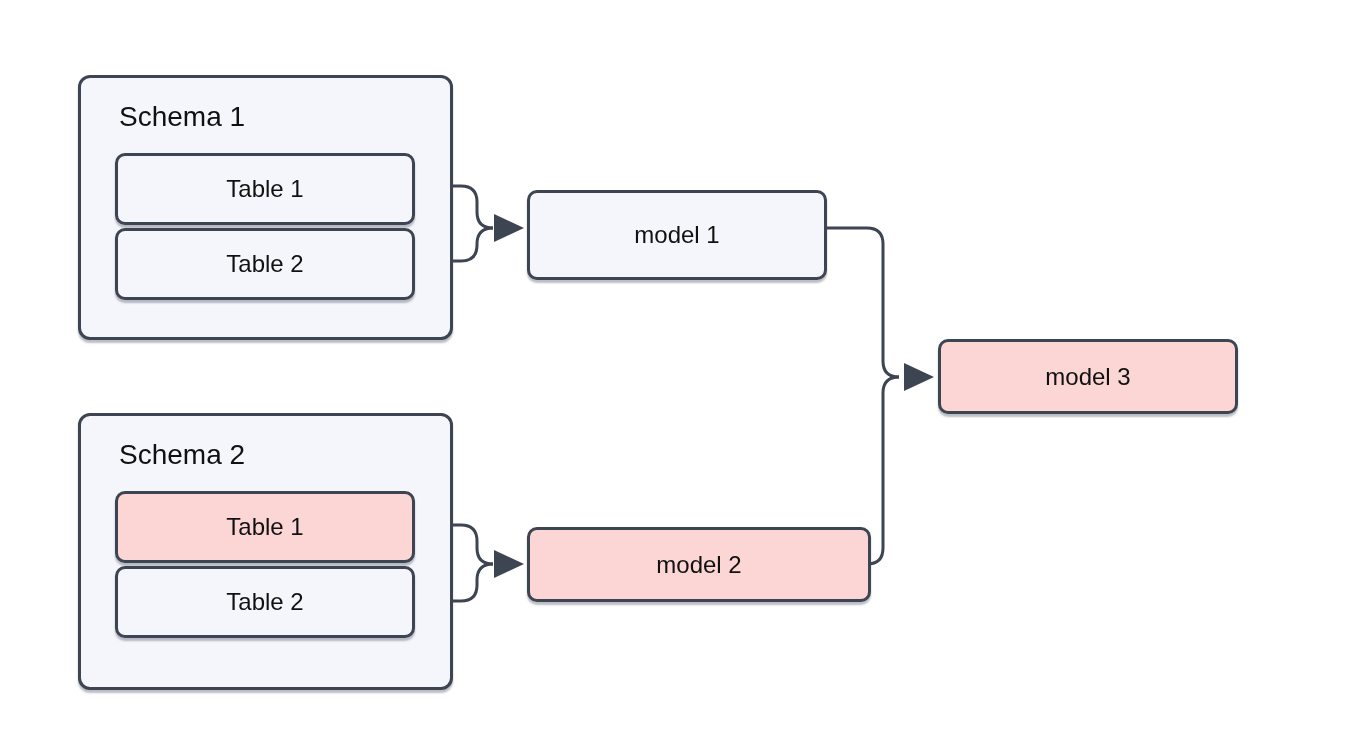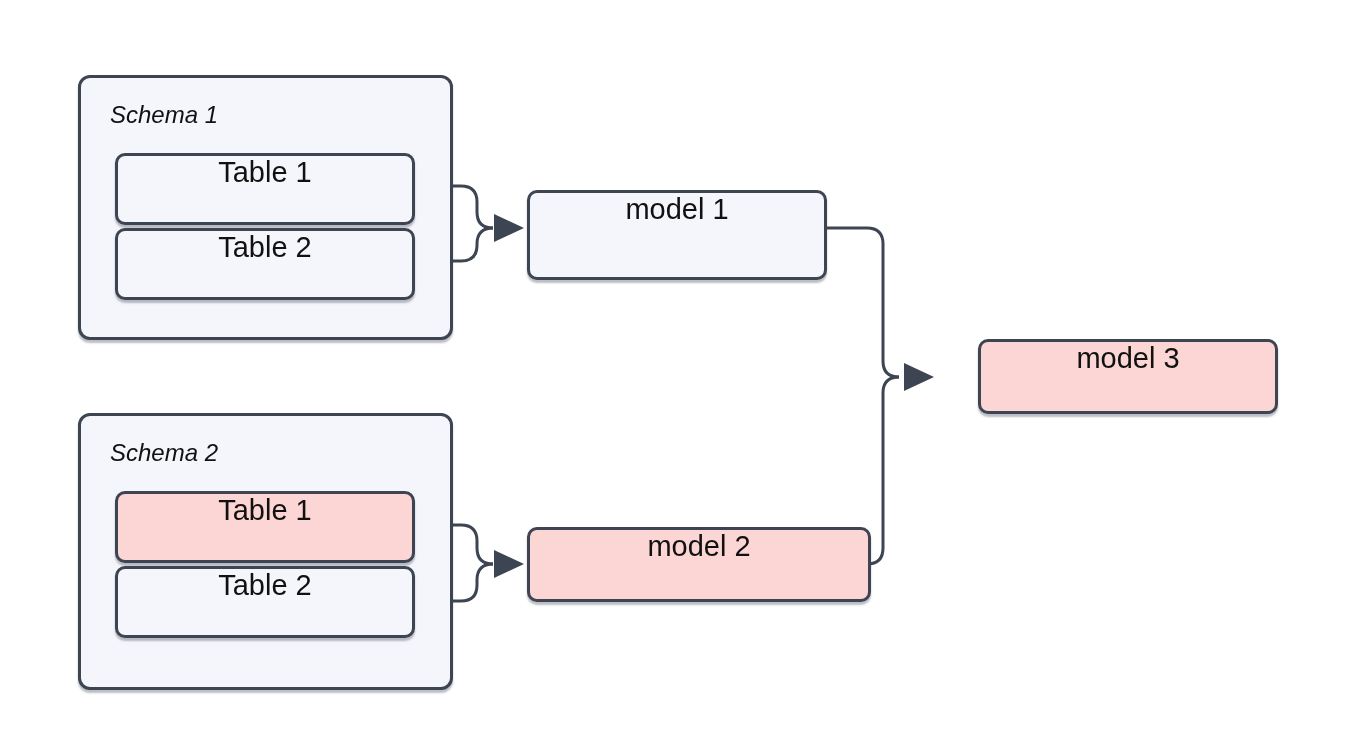--- a/index.html
+++ b/index.html
@@ -37,37 +37,37 @@
   .group {
     position: absolute;
     background: var(--node_fill, #f5f5fc);
     border: 3px solid var(--border, #3d4452);
     border-radius: 12px;
     box-shadow: 0 3px 2px rgba(62, 68, 82, 0.35);
     box-sizing: border-box;
   }
   .group-label {
     position: absolute;
-    left: 29px;
+    left: 38px;
     top: 24px;
-    font-size: 24px;
+    font-size: 28px;
     line-height: 1.1;
     white-space: nowrap;
-    font-style: italic;
   }
   .node {
     position: absolute;
     box-sizing: border-box;
     border: 3px solid var(--border, #3d4452);
     border-radius: 10px;
     background: var(--node_fill, #f5f5fc);
     box-shadow: 0 3px 2px rgba(62, 68, 82, 0.35);
     display: flex;
+    align-items: center;
     justify-content: center;
-    font-size: 29px;
+    font-size: 24px;
     white-space: nowrap;
   }
   .node.highlight {
     background: var(--highlight_fill, #fcd5d5);
   }
 </style>
 </head>
 <body>
 
 <div class="canvas">
@@ -108,17 +108,17 @@
   </div>
 
   <div class="node" style="left:527px; top:190px; width:300px; height:90px;">
     <span>model 1</span>
   </div>
 
   <div class="node highlight" style="left:527px; top:527px; width:344px; height:75px;">
     <span>model 2</span>
   </div>
 
-  <div class="node highlight" style="left:938px; top:339px; width:300px; height:75px;margin-left:40px;">
+  <div class="node highlight" style="left:938px; top:339px; width:300px; height:75px;">
     <span>model 3</span>
   </div>
 
 </div>
 
 </body></html>

